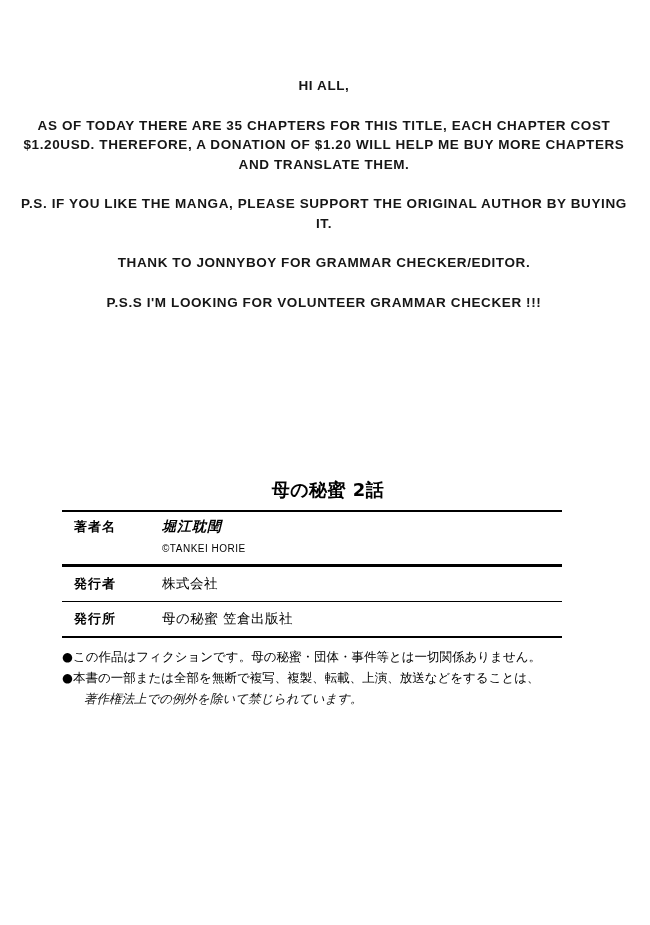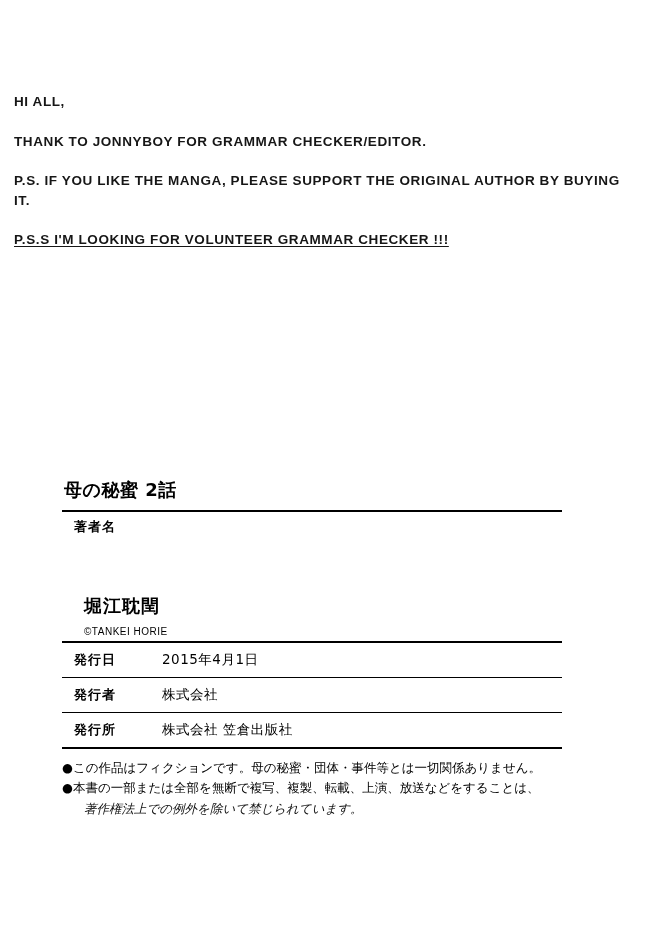--- a/index.html
+++ b/index.html
@@ -13,51 +13,52 @@
     position: relative;
     font-family: "Liberation Sans", sans-serif;
     color: #111111;
     overflow: hidden;
   }
 
   
   .note {
     position: absolute;
     left: 14px;
-    top: 92px;
+    top: 76px;
     width: 620px;
+    text-align: center;
   }
   .note p {
     margin: 0 0 20px 0;
     font-size: 13.5px;
     line-height: 1.45;
     letter-spacing: 0.6px;
     font-weight: 700;
     text-transform: uppercase;
     color: #161616;
   }
   .note p.underline {
-    text-decoration: underline;
     text-underline-offset: 2px;
   }
 
   
   .colophon {
     position: absolute;
     left: 62px;
     top: 478px;
     width: 520px;
     font-family: "DejaVu Sans", sans-serif;
   }
   .colophon .title {
     font-size: 18px;
     font-weight: 700;
     letter-spacing: 0.5px;
     color: #000;
-    margin: 0 0 8px 2px;
+    margin: 0 0 8px 12px;
+    text-align: center;
   }
   .rule {
     border: 0;
     border-top: 2px solid #000;
     margin: 0;
     width: 500px;
   }
   .rule.thin {
     border-top: 1px solid #000;
   }
@@ -78,29 +79,29 @@
     padding-left: 12px;
     box-sizing: border-box;
     white-space: nowrap;
   }
   .row .value {
     font-size: 13px;
     color: #000;
     padding-left: 22px;
   }
   .row.author {
-    padding: 6px 0 4px 0;
-    flex-direction: column;
+    padding: 6px 0 10px 0;
   }
   .row.author .value .name {
-    font-size: 18px;
+    font-size: 14px;
     font-weight: 700;
     letter-spacing: 1px;
     display: block;
     line-height: 1.15;
+    font-style: italic;
   }
   .row.author .value .roman {
     font-size: 10px;
     font-family: "Liberation Sans", sans-serif;
     letter-spacing: 0.5px;
     display: block;
     margin-top: 9px;
   }
   .row.pubdate .value,
   .row.publisher .value,
@@ -133,58 +134,55 @@
     font-size: 12.5px;
     line-height: 1.5;
     font-style: italic;
   }
 </style>
 </head>
 <body>
 
 <div class="note">
   <p>Hi all,</p>
+  <p>As of today there are 35 chapters for this title, each chapter cost $1.20USD. Therefore, a donation of $1.20 will help me buy more chapters and translate them.</p>
+  <p>P.S. If you like the manga, please support the original author by buying it.</p>
   <p>Thank to Jonnyboy for grammar checker/editor.</p>
-  <p>P.S. If you like the manga, please support the original author by buying it.</p>
   <p class="underline">P.S.S I'm looking for volunteer grammar checker !!!</p>
 </div>
 
 <div class="colophon">
 
   <div class="title">母の秘蜜 2話</div>
 
   <hr class="rule">
 
   <div class="row author">
     <div class="label">著者名</div>
     <div class="value">
       <span class="name">堀江耽閏</span>
       <span class="roman">©TANKEI HORIE</span>
     </div>
   </div>
 
   <hr class="rule">
 
-  <div class="row pubdate">
-    <div class="label">発行日</div>
-    <div class="value">2015年4月1日</div>
-  </div>
 
   <hr class="rule thin">
 
   <div class="row publisher">
     <div class="label">発行者</div>
     <div class="value">株式会社</div>
   </div>
 
   <hr class="rule thin">
 
   <div class="row house">
     <div class="label">発行所</div>
-    <div class="value">株式会社 笠倉出版社</div>
+    <div class="value">母の秘蜜 笠倉出版社</div>
   </div>
 
   <hr class="rule">
 
   <div class="disclaimer">
     <div class="line">
       <span class="bullet">●</span>
       <span class="txt">この作品はフィクションです。母の秘蜜・団体・事件等とは一切関係ありません。</span>
     </div>
     <div class="line">

